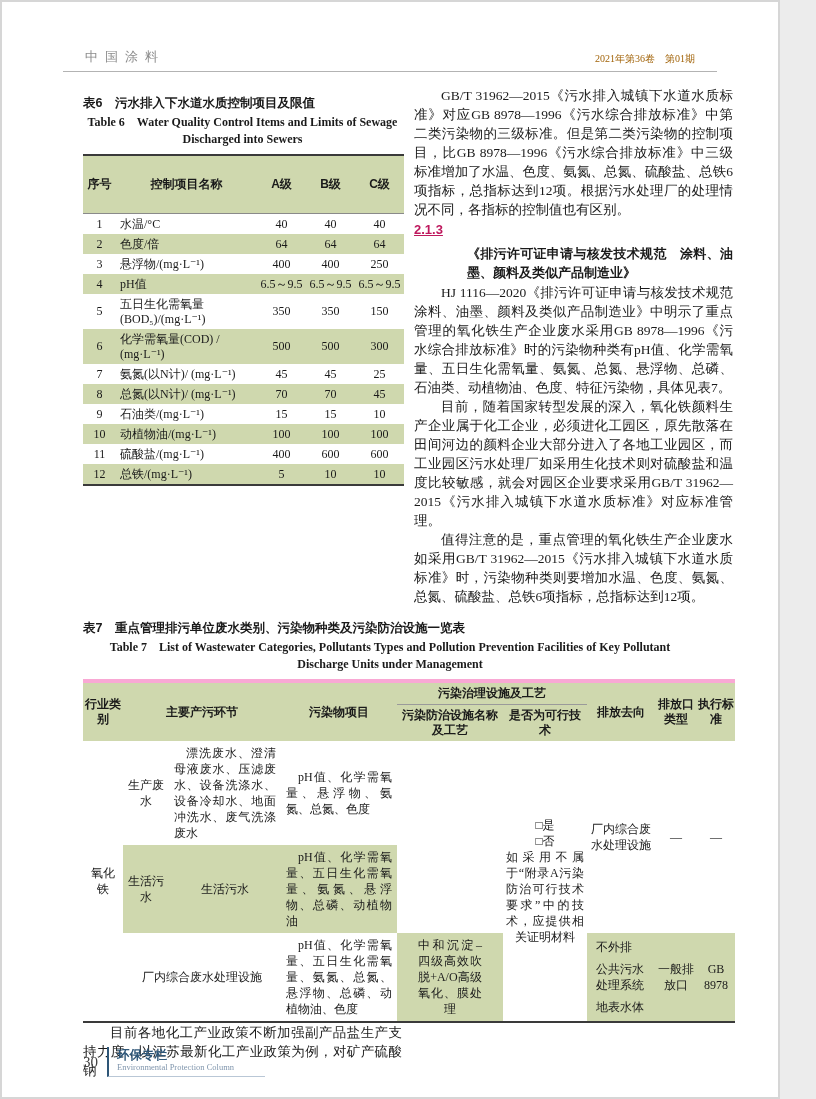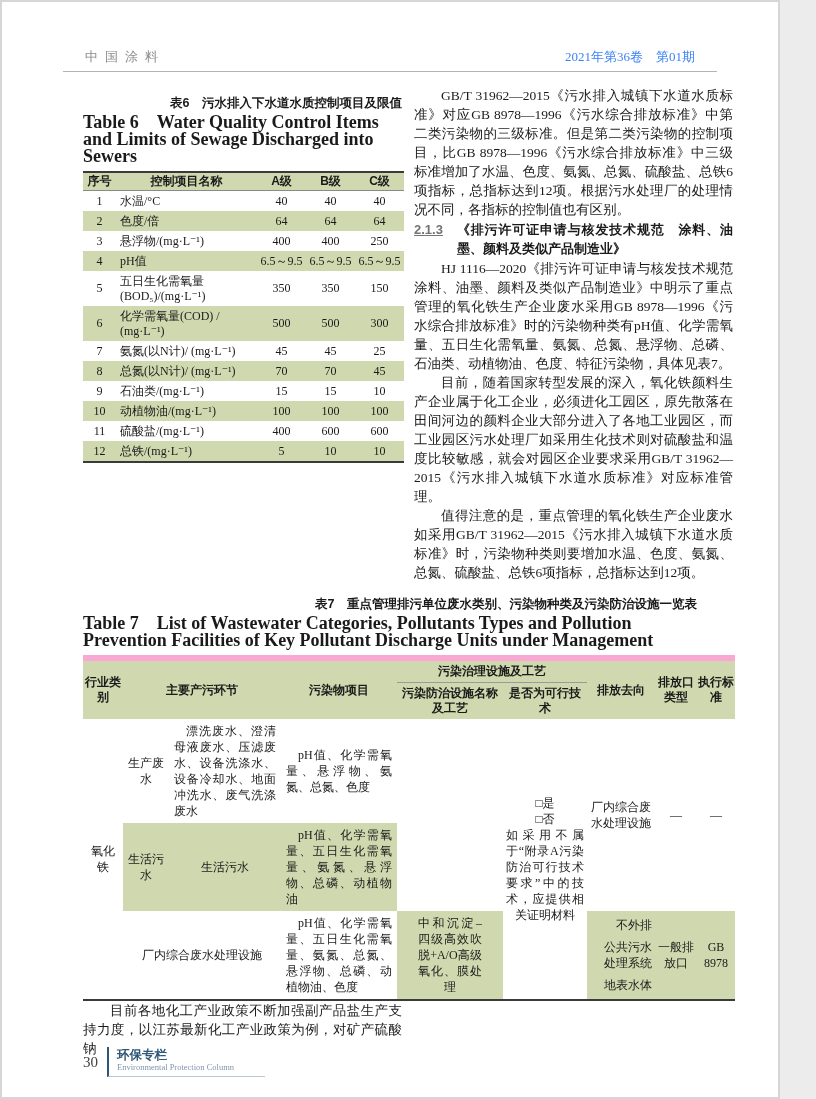--- a/index.html
+++ b/index.html
@@ -11,61 +11,61 @@
     border:2px solid #d6d6d6;
     overflow:hidden;
     font-family:"Liberation Serif","DejaVu Serif",serif;
     color:#1a1a1a;
   }
   .content{padding:46px 81px 0 81px;}
   
   .pg-header{display:flex;justify-content:space-between;align-items:flex-end;
     margin:0 -20px;padding:0 22px;}
   .journal-name{font-size:13px;color:#8c8c8c;letter-spacing:7px;}
-  .issue-info{font-size:13px;color:#3b82f6;}
+  .issue-info{font-size:10px;color:#a16207;}
   .header-rule{height:1px;background:#b3b3b3;margin:5px -20px 14px -20px;}
   
   .two-col{display:flex;gap:12px;}
   .col{flex:0 0 319px;width:319px;}
   .para{margin:0;font-size:13.5px;line-height:19px;text-align:justify;}
   .ind{text-indent:2em;}
   
   .sec-heading{display:flex;margin:1px 0;font-family:"Liberation Sans","DejaVu Sans",sans-serif;
     font-weight:bold;font-size:13px;line-height:19px;}
-  .sec-num{color:#737373;margin-right:14px;white-space:nowrap;text-decoration:underline;}
-  .sec-text{flex:1;text-align:justify;}
+  .sec-num{color:#be185d;margin-right:24px;white-space:nowrap;text-decoration:underline;}
+  .sec-text{flex:1;text-align:justify;margin-top:24px;}
   
   .cap-zh{font-family:"Liberation Sans","DejaVu Sans",sans-serif;font-weight:bold;
-    font-size:12.5px;text-align:right;line-height:17px;margin-top:9px;}
-  .cap-en{font-weight:bold;font-size:18px;line-height:17px;margin:2px 0 6px 0;}
+    font-size:12.5px;text-align:left;line-height:17px;margin-top:9px;}
+  .cap-en{font-weight:bold;font-size:12px;text-align:center;line-height:17px;margin:2px 0 6px 0;}
   
   .t6{width:100%;border-collapse:collapse;table-layout:fixed;
     border-top:2px solid #3a3a3a;border-bottom:2px solid #3a3a3a;
     font-size:12px;}
   .t6 th{font-family:"Liberation Sans","DejaVu Sans",sans-serif;font-weight:bold;
-    font-size:12px;padding:0 1px;border-bottom:1px solid #8a8a8a;}
+    font-size:12px;padding:20px 1px;border-bottom:1px solid #8a8a8a;}
   .t6 td{padding:2.5px 1px;line-height:15px;vertical-align:middle;}
   .t6 .c{text-align:center;}
   .t6 .l{text-align:left;padding-left:4px;}
   .t6 thead tr{background:#cfd8ae;}
   .t6 tbody tr:nth-child(even){background:#cfd8ae;}
   
   .t7-section{margin-top:14px;}
   .t7{width:100%;border-collapse:collapse;table-layout:fixed;
-    border-top:6px solid #f9a8d4;border-bottom:2px solid #3a3a3a;font-size:12px;}
+    border-top:4px solid #f9a8d4;border-bottom:2px solid #3a3a3a;font-size:12px;}
   .t7 thead th{background:#cfd8ae;font-family:"Liberation Sans","DejaVu Sans",sans-serif;
     font-weight:bold;font-size:12px;padding:3px 1px;line-height:15px;vertical-align:middle;}
   .t7 thead th.group{border-bottom:1px solid #9a9a9a;}
   .t7 td{padding:1px 3px;line-height:16px;vertical-align:middle;text-align:center;}
   .t7 td.just{text-align:justify;text-indent:1em;padding:4px 5px;}
   .t7 td.g{background:#cfd8ae;}
   .t7 .fac{text-align:justify;text-align-last:center;padding:4px 21px;}
   .t7 .feas div{line-height:16px;}
   .t7 .feas .note{text-align:justify;text-align-last:center;}
-  .dest-item{line-height:16px;text-align:right;padding-left:6px;}
+  .dest-item{line-height:16px;text-align:left;padding-left:6px;}
   .dest-item.mid{margin:6px 0;}
   
   .bottom-cols{}
   
   .pg-footer{position:absolute;left:81px;bottom:20px;display:flex;align-items:center;}
   .page-num{font-size:15px;color:#404040;margin-right:9px;}
   .footer-col{border-left:2px solid #2e5677;padding:1px 0 3px 8px;
     border-bottom:1px solid #b9c7d6;min-width:148px;}
   .footer-zh{font-family:"Liberation Sans","DejaVu Sans",sans-serif;font-weight:bold;
     color:#2e5677;font-size:12.5px;line-height:14px;}

